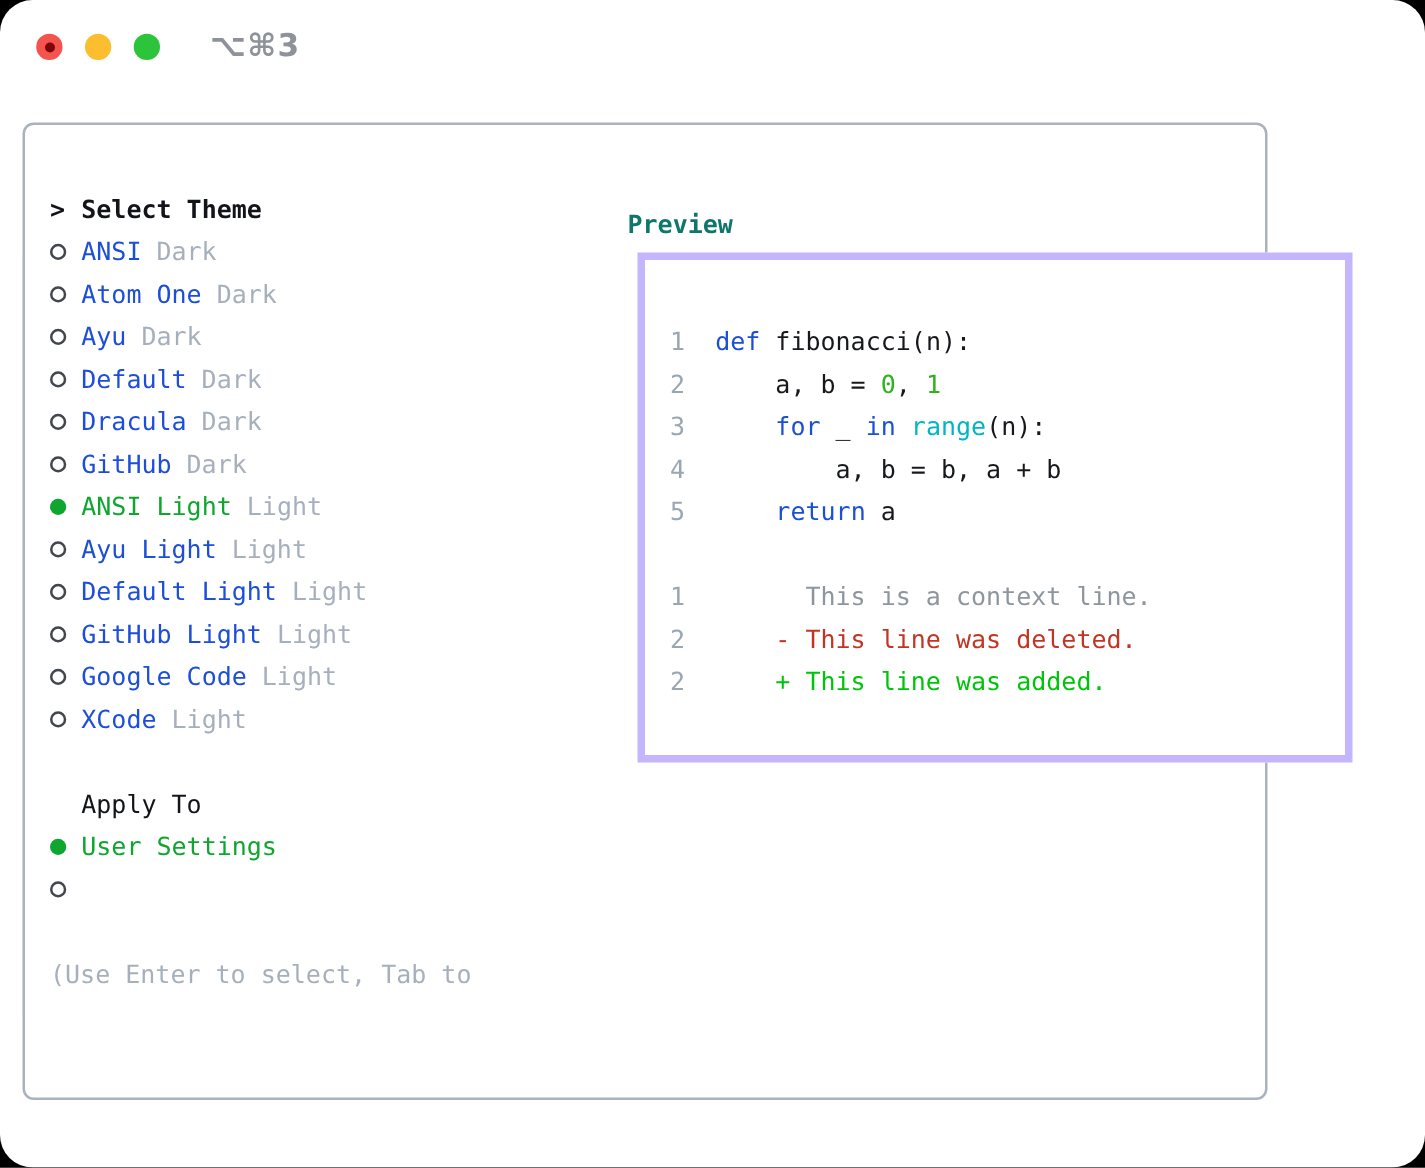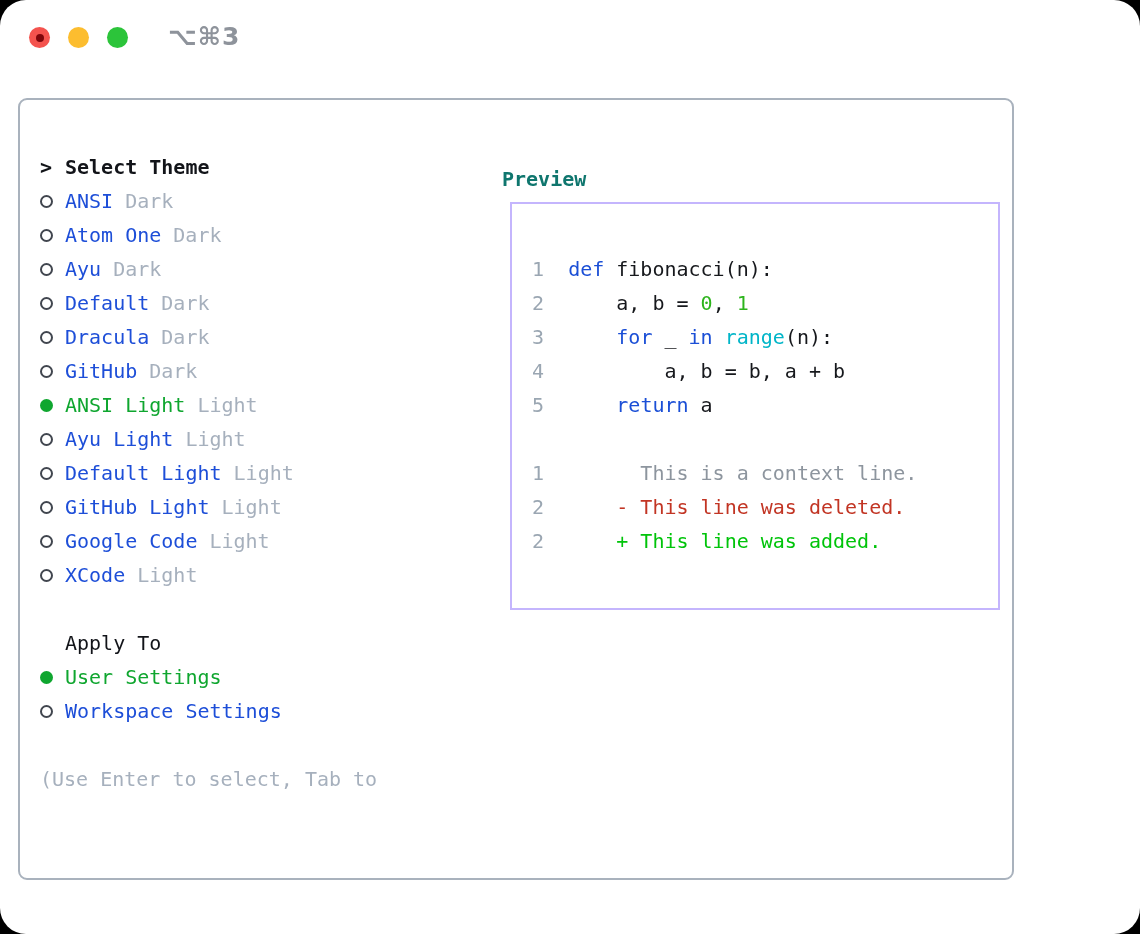--- a/index.html
+++ b/index.html
@@ -37,22 +37,22 @@
   .row.selected .name{color:#0fa62f;}
   .variant{color:#a6b0bd;margin-left:12px;}
   .spacer{height:34px;}
   .help{color:#a6b0bd;text-align:center;}
   
   .preview-title{
     position:absolute;left:482px;top:50px;height:34px;line-height:34px;
     font-size:20px;font-weight:bold;color:#0f766e;margin-top:12px;
   }
   .preview-box{
-    position:absolute;left:490px;top:102px;width:490px;height:408px;
-    border:2px solid #c4b5fd;box-sizing:border-box;background:#fff;
+    position:absolute;left:490px;top:102px;width:572px;height:408px;
+    border:6px solid #c4b5fd;box-sizing:border-box;background:#fff;
     padding:48px 0 0 20px;overflow:hidden;
   }
   .code-line{height:34px;line-height:34px;font-size:20px;white-space:pre;}
   .gutter{display:inline-block;min-width:1ch;margin-right:2ch;color:#9aa6b2;}
   .tok-plain{color:#16181c;}
   .tok-kw{color:#1b4fd6;}
   .tok-builtin{color:#00b5c8;}
   .tok-num{color:#2db41c;}
   .tok-ctx{color:#8d959e;}
   .tok-del{color:#c23524;}
@@ -99,21 +99,21 @@
 
       <div class="spacer"></div>
 
       <div class="row">
         <span class="prefix"></span>
         <span style="color:#121419">Apply To</span>
       </div>
 
       <div id="apply-list">
           <div class="row selected"><span class="prefix"><span class="radio on"></span></span><span class="name">User Settings</span></div>
-          <div class="row"><span class="prefix"><span class="radio"></span></span><span class="name">Workspace Settings</span></div>
+          <div class="row"><span class="prefix"><span class="radio"></span></span></div>
         </div>
 
       <div class="spacer"></div>
 
       <div class="row help">
         <span>(Use Enter to select, Tab to</span>
       </div>
     </div>
 
     <div class="preview-title">Preview</div>

